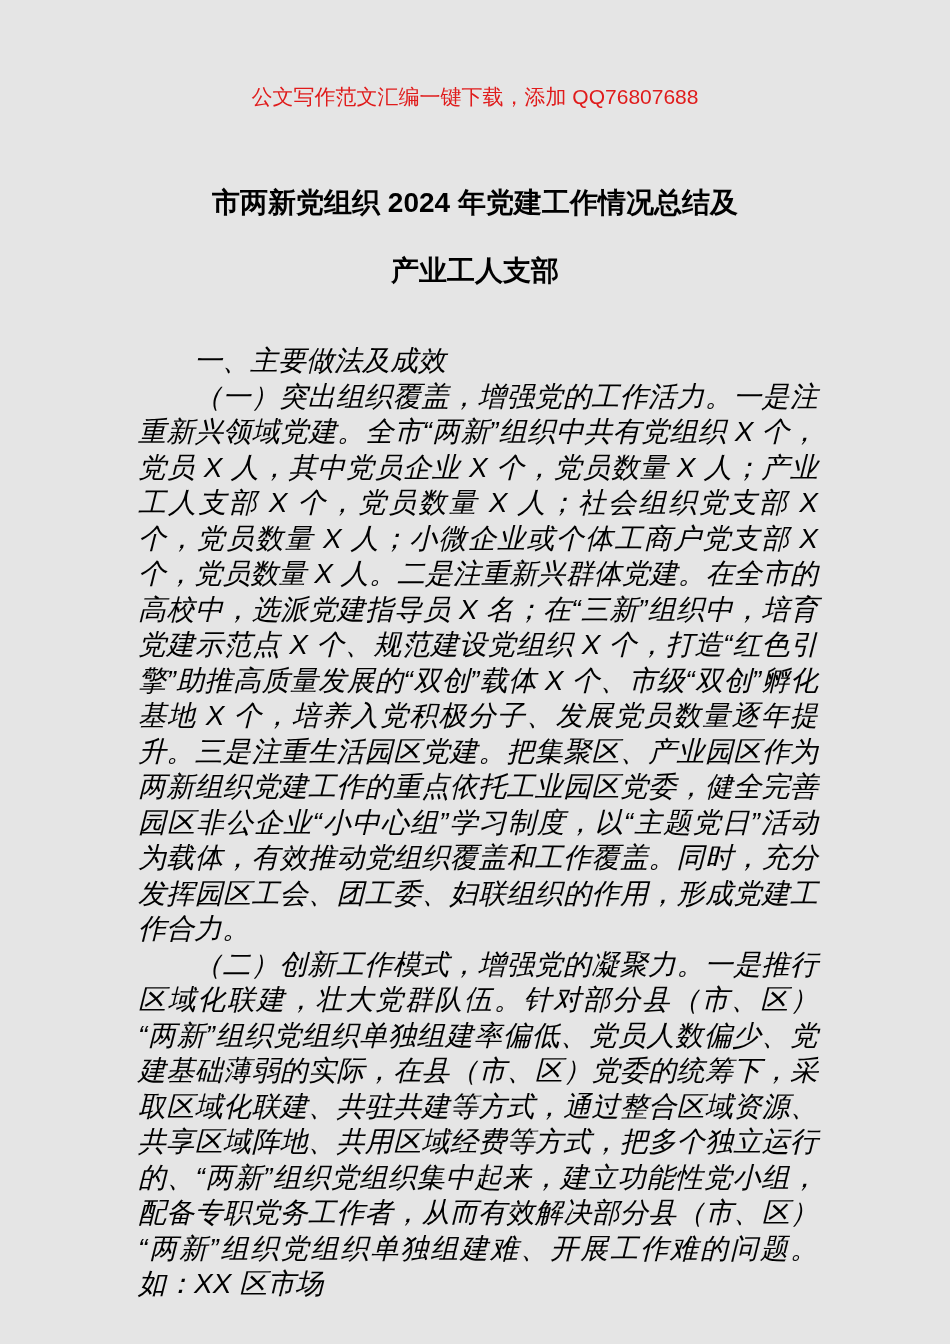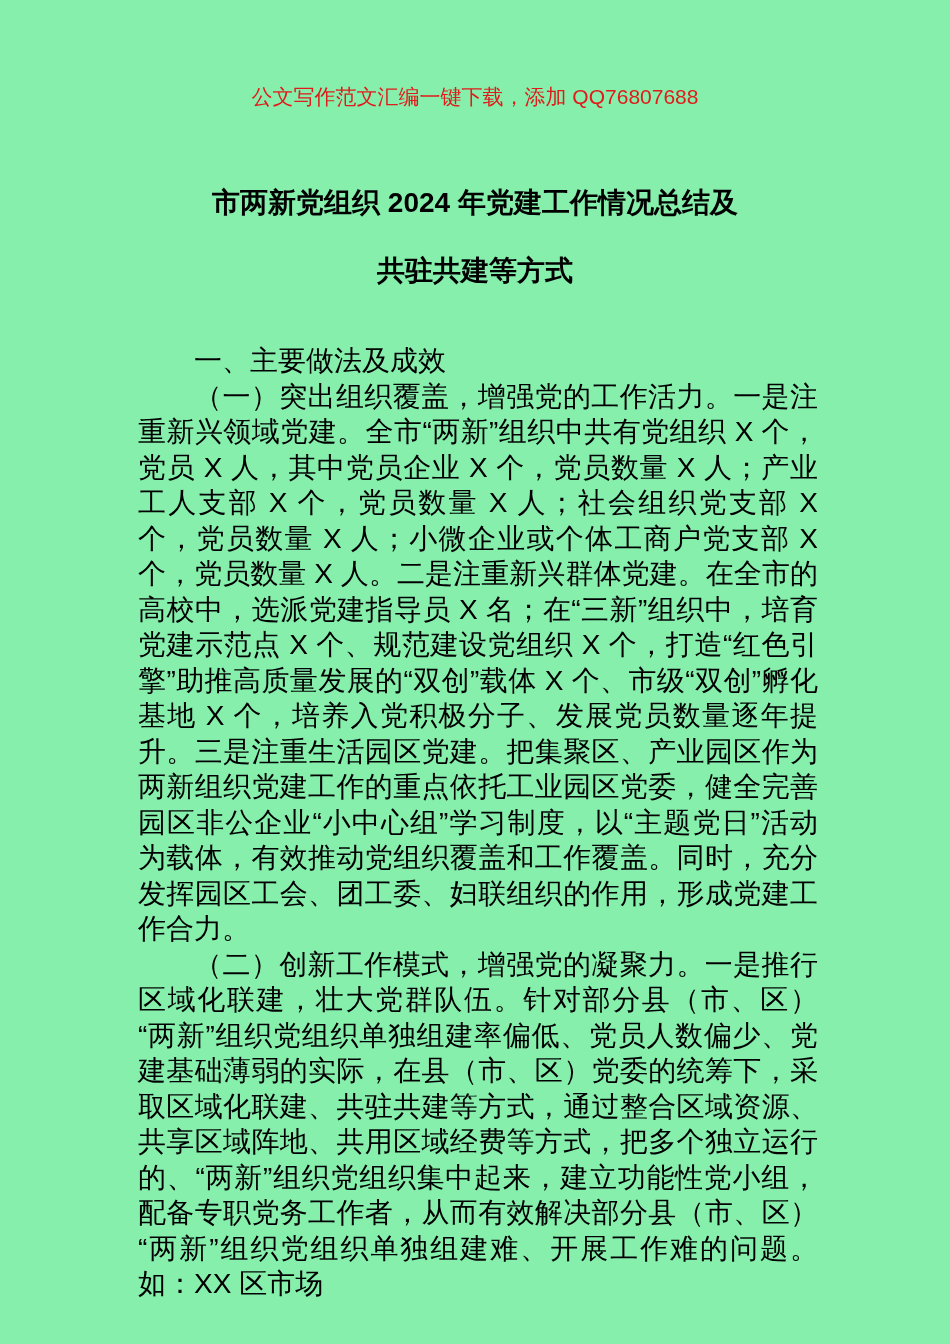--- a/index.html
+++ b/index.html
@@ -5,21 +5,21 @@
   html, body {
     margin: 0;
     padding: 0;
     background: #ffffff;
     font-family: "Liberation Sans", sans-serif;
   }
   .page {
     position: relative;
     width: 950px;
     height: 1344px;
-    background: #86efac;
+    background: #e5e5e5;
     color: #000000;
     overflow: hidden;
   }
   .promo {
     padding-top: 84px;
     width: 100%;
     text-align: center;
     font-size: 21px;
     line-height: 25px;
     font-weight: 400;
@@ -38,37 +38,38 @@
     display: block;
     white-space: nowrap;
   }
   .doc-body {
     margin: 38px 0 0 138px;
     width: 680px;
     font-size: 28px;
     line-height: 35.5px;
     text-align: justify;
     color: #000000;
+    font-style: italic;
   }
   .para {
     margin: 0;
     padding: 0;
     text-indent: 2em;
   }
 </style>
 </head>
 <body>
 
 <div class="page">
 
   <div class="promo">公文写作范文汇编一键下载，添加 QQ76807688</div>
 
   <h1 class="doc-title">
     <span class="title-line">市两新党组织 2024 年党建工作情况总结及</span>
-    <span class="title-line">共驻共建等方式</span>
+    <span class="title-line">产业工人支部</span>
   </h1>
 
   <div class="doc-body">
     <p class="para">一、主要做法及成效</p>
     <p class="para">（一）突出组织覆盖，增强党的工作活力。一是注重新兴领域党建。全市“两新”组织中共有党组织 X 个，党员 X 人，其中党员企业 X 个，党员数量 X 人；产业工人支部 X 个，党员数量 X 人；社会组织党支部 X 个，党员数量 X 人；小微企业或个体工商户党支部 X 个，党员数量 X 人。二是注重新兴群体党建。在全市的高校中，选派党建指导员 X 名；在“三新”组织中，培育党建示范点 X 个、规范建设党组织 X 个，打造“红色引擎”助推高质量发展的“双创”载体 X 个、市级“双创”孵化基地 X 个，培养入党积极分子、发展党员数量逐年提升。三是注重生活园区党建。把集聚区、产业园区作为两新组织党建工作的重点依托工业园区党委，健全完善园区非公企业“小中心组”学习制度，以“主题党日”活动为载体，有效推动党组织覆盖和工作覆盖。同时，充分发挥园区工会、团工委、妇联组织的作用，形成党建工作合力。</p>
     <p class="para">（二）创新工作模式，增强党的凝聚力。一是推行区域化联建，壮大党群队伍。针对部分县（市、区）“两新”组织党组织单独组建率偏低、党员人数偏少、党建基础薄弱的实际，在县（市、区）党委的统筹下，采取区域化联建、共驻共建等方式，通过整合区域资源、共享区域阵地、共用区域经费等方式，把多个独立运行的、“两新”组织党组织集中起来，建立功能性党小组，配备专职党务工作者，从而有效解决部分县（市、区）“两新”组织党组织单独组建难、开展工作难的问题。如：XX 区市场</p>
   </div>
 
 </div>
 

